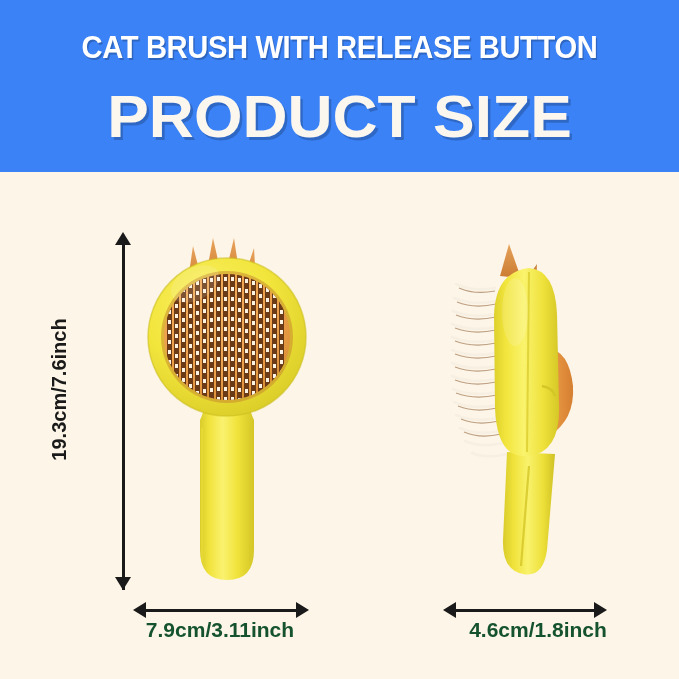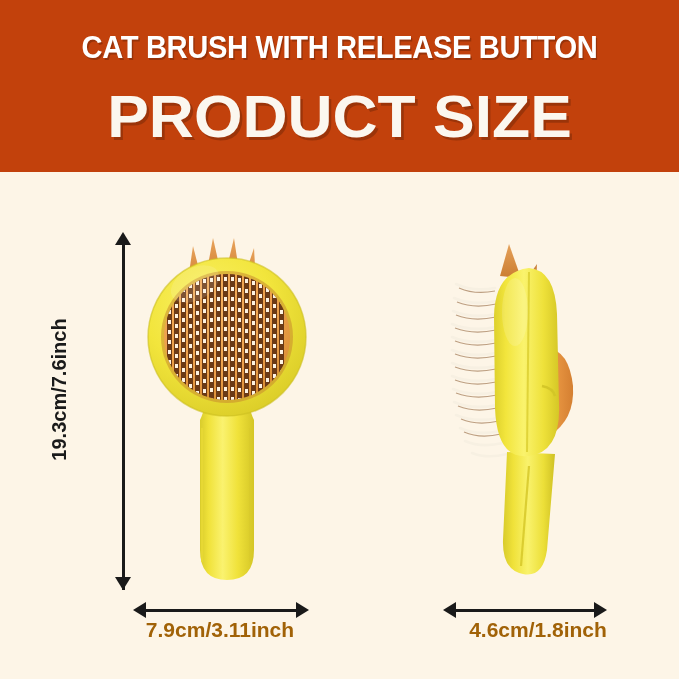--- a/index.html
+++ b/index.html
@@ -18,21 +18,21 @@
     background: #fdf5e7;
   }
 
   
   .header-band {
     position: absolute;
     left: 0;
     top: 0;
     width: 679px;
     height: 172px;
-    background: #c2410c;
+    background: #3b82f6;
   }
   .header-title {
     position: absolute;
     left: 0;
     top: 30px;
     width: 679px;
     text-align: center;
     color: #ffffff;
     font-family: "Liberation Sans", sans-serif;
     font-weight: bold;
@@ -116,21 +116,21 @@
   .dim-h-arrow-l { border-right: 13px solid #1a1a1a; }
   .dim-h-arrow-r { border-left: 13px solid #1a1a1a; }
   .front-al { left: 133px; }
   .front-ar { left: 296px; }
   .side-al  { left: 443px; }
   .side-ar  { left: 594px; }
 
   .dim-h-label {
     position: absolute;
     top: 618px;
-    color: #a16207;
+    color: #14532d;
     font-family: "Liberation Sans", sans-serif;
     font-weight: bold;
     font-size: 21px;
     white-space: nowrap;
     text-align: center;
   }
   .dim-h-label.front { left: 120px; width: 200px; }
   .dim-h-label.side  { left: 448px; width: 180px; }
 
   

